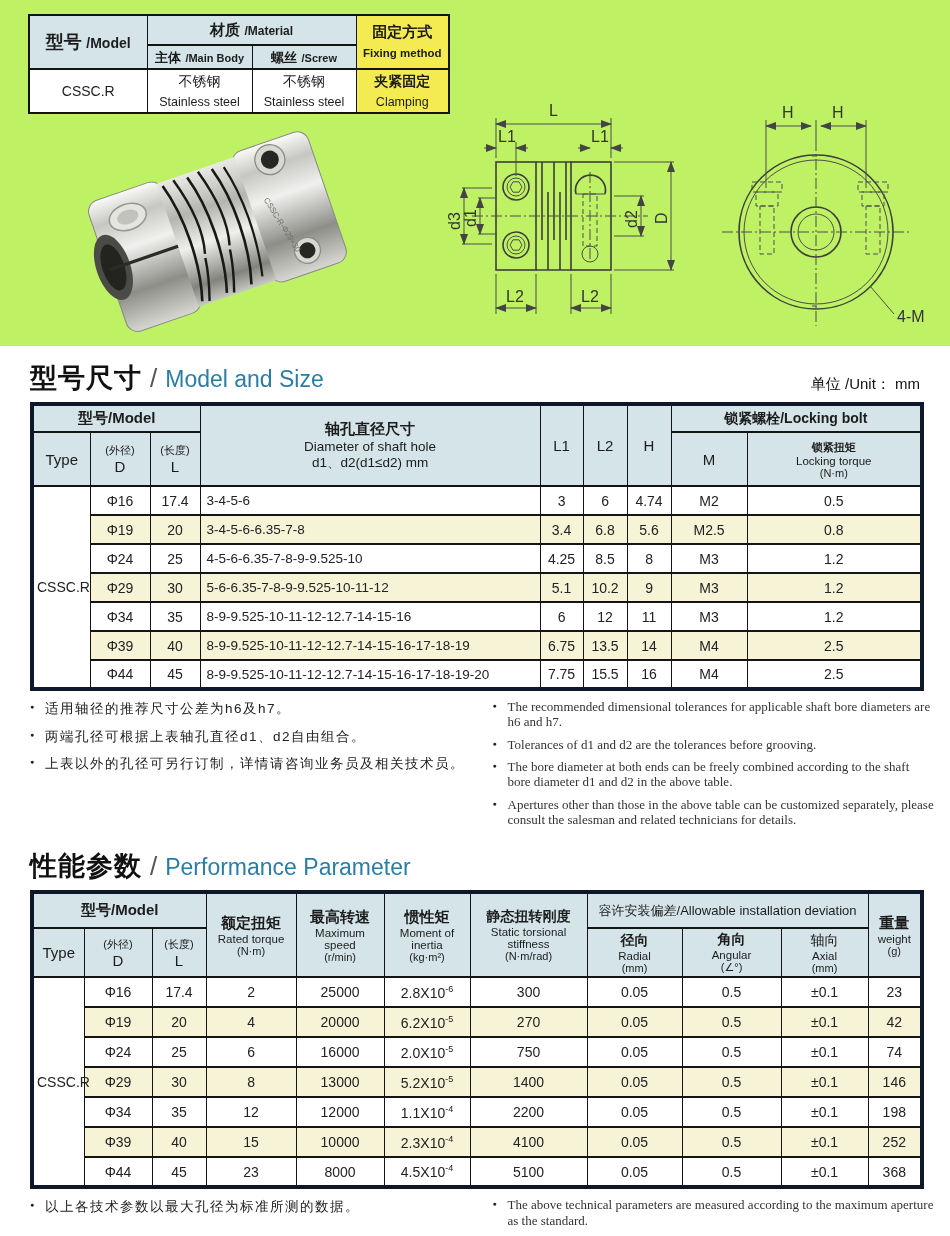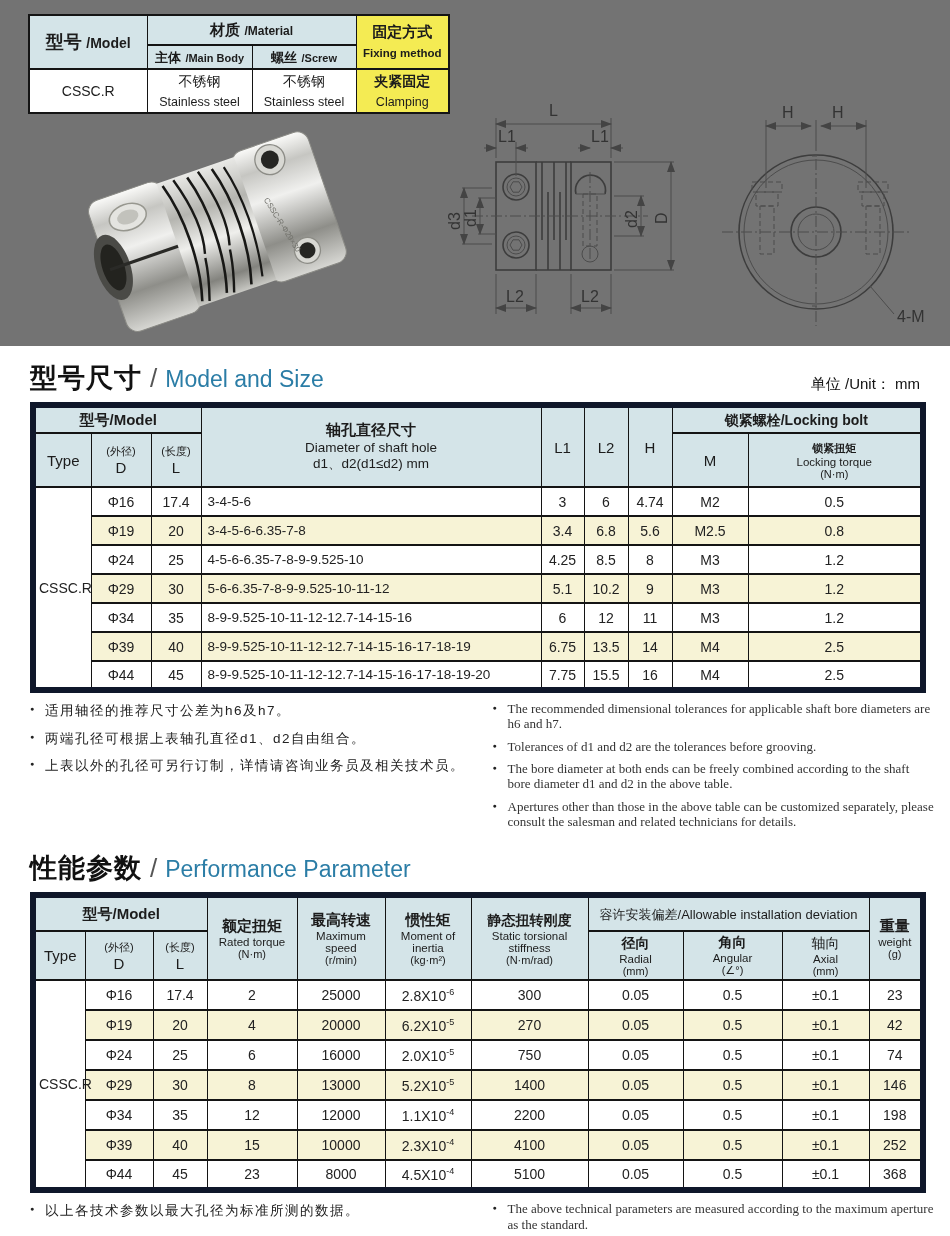--- a/index.html
+++ b/index.html
@@ -1,20 +1,20 @@
 <!DOCTYPE html>
 <html><head>
 <meta charset="utf-8">
 <style>
   * { margin:0; padding:0; box-sizing:border-box; }
   body { background:#ffffff; font-family:"Liberation Sans","DejaVu Sans",sans-serif; color:#1c1c1c; }
   .page { position:relative; width:950px; height:1236px; background:#ffffff; overflow:hidden; }
 
   
-  .top-section { position:absolute; left:0; top:0; width:950px; height:346px; background:#737373; }
+  .top-section { position:absolute; left:0; top:0; width:950px; height:346px; background:#bef264; }
 
   
   table.spec { position:absolute; left:28px; top:14px; width:420px; border-collapse:collapse; table-layout:fixed; background:#fff; }
   table.spec th, table.spec td { border:1px solid #141414; text-align:center; vertical-align:middle; padding:1px 2px; }
   table.spec { border:2px solid #141414; }
   table.spec .hdr { background:#d4e4e8; }
   table.spec .yellow { background:#f4eb53; }
   table.spec tr { border-top:2px solid #141414; }
   .spec-model-cn { font-size:18px; font-weight:bold; }
   .spec-model-en { font-size:14px; font-weight:bold; }
@@ -43,21 +43,21 @@
   .sec-head { position:relative; width:890px; margin:0 0 0 30px; }
   .sec-head-1 { padding-top:360px; }
   .sec-head-2 { padding-top:14px; }
   .head-line { display:flex; align-items:baseline; gap:8px; }
   .head-cn { font-size:27px; font-weight:bold; color:#111; letter-spacing:1px; }
   .head-sep { font-size:26px; color:#555; font-weight:normal; }
   .head-en { font-size:23px; color:#2b7da6; }
   .unit-label { position:absolute; right:0; bottom:2px; font-size:15px; color:#111; }
 
   
-  table.data { width:890px; margin:6px 0 0 30px; border-collapse:collapse; table-layout:fixed; border:6px solid #0f172a; background:#fff; }
+  table.data { width:890px; margin:6px 0 0 30px; border-collapse:collapse; table-layout:fixed; border:4px solid #0f172a; background:#fff; }
   table.data th, table.data td { border-left:1px solid #141414; border-right:1px solid #141414; border-top:2px solid #141414; border-bottom:2px solid #141414; text-align:center; vertical-align:middle; padding:1px 3px; font-weight:normal; }
   table.data thead th { background:#d4e4e8; }
   table.data tbody tr:nth-child(even) td { background:#f7f3d6; }
   table.data tbody td { font-size:14px; color:#222; }
   table.data td.left { text-align:left; padding-left:6px; font-size:13.5px; }
   .h-cn { font-size:15px; font-weight:bold; }
   .h-cn-sm { font-size:14px; font-weight:bold; }
   .h-en { font-size:13.5px; }
   .h-en-sm { font-size:11.5px; }
   .h-unit { font-size:11px; }

